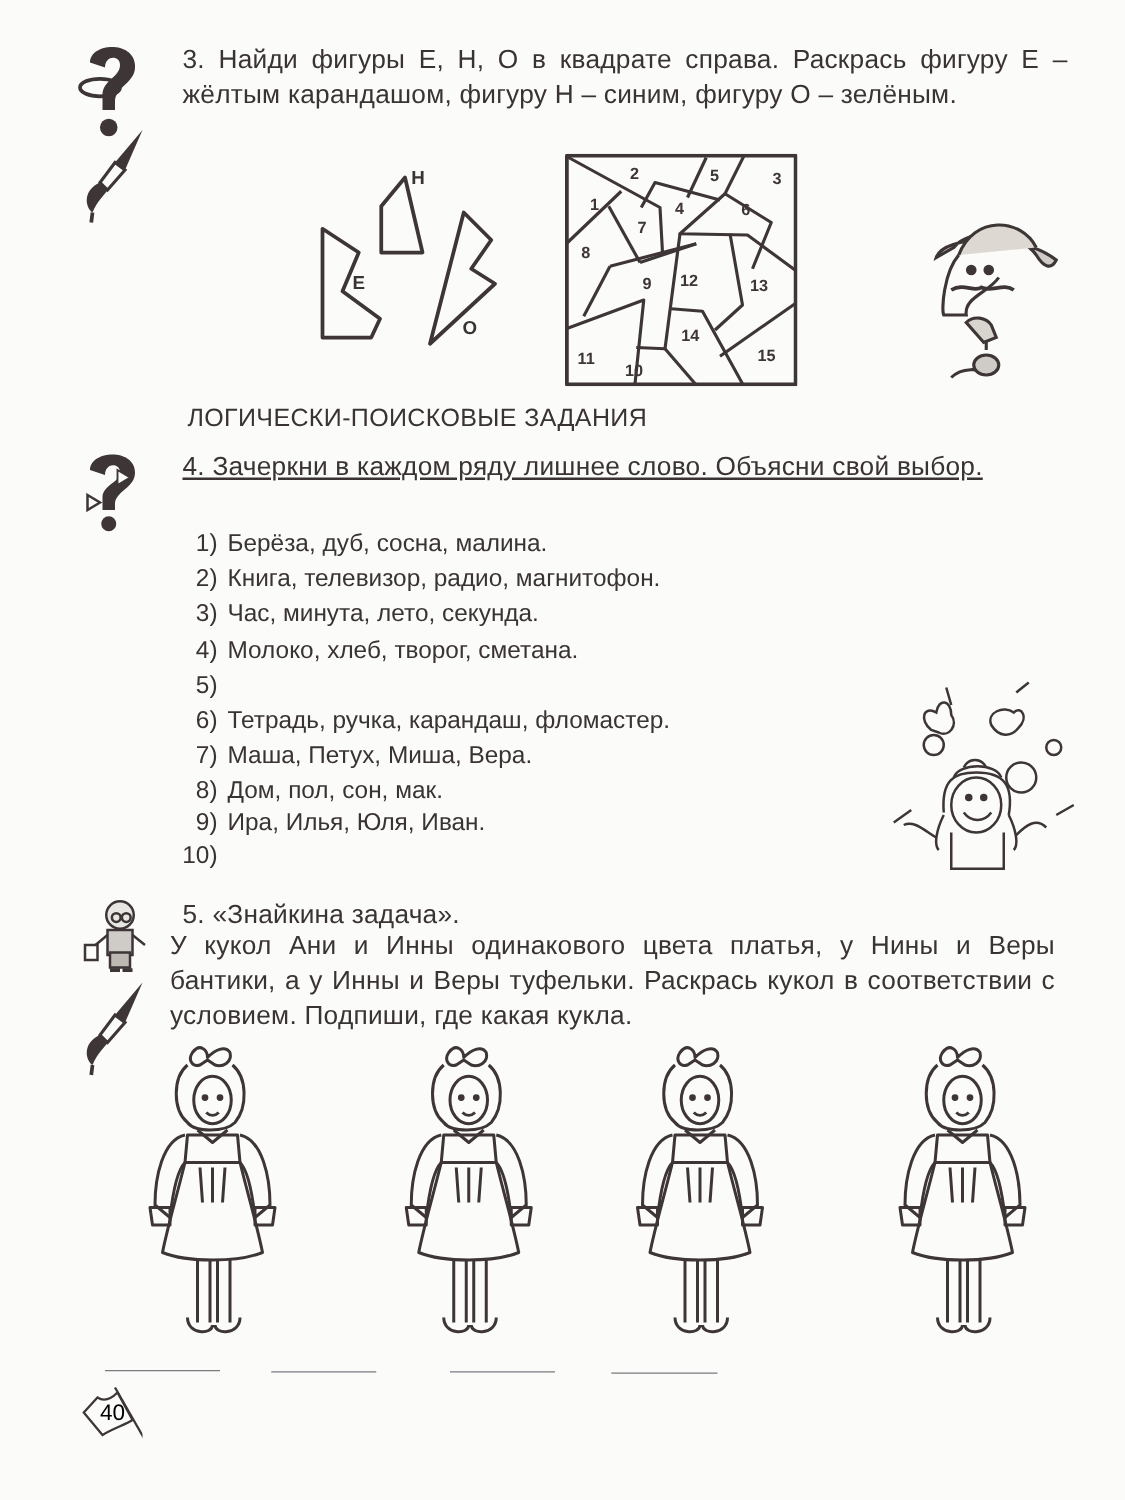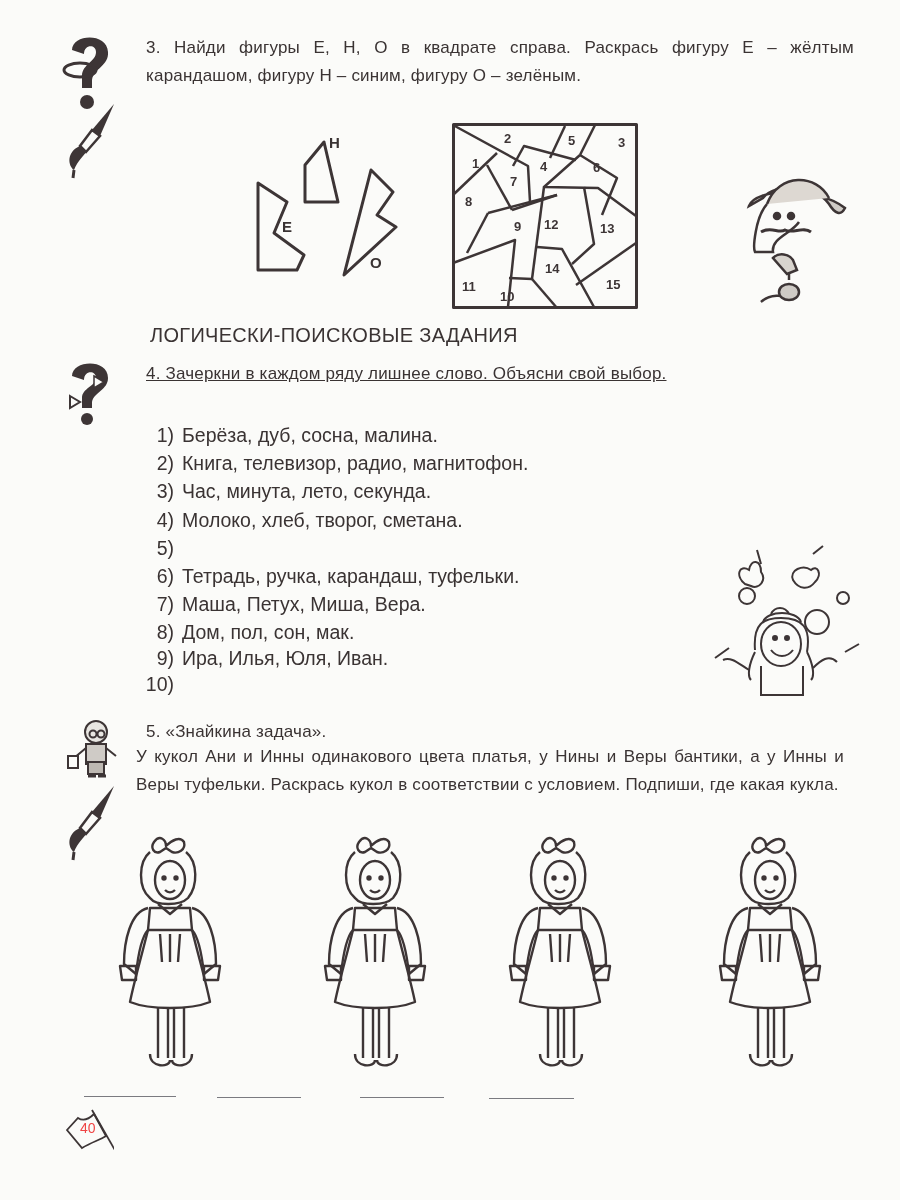--- a/index.html
+++ b/index.html
@@ -4,21 +4,21 @@
 <style>
   html, body { margin: 0; padding: 0; }
   body {
     width: 900px; height: 1200px; position: relative; overflow: hidden;
     background: #fbfbf9;
     font-family: "Liberation Sans", sans-serif;
     color: #3a3333;
   }
   .abs { position: absolute; }
   .para {
-    font-size: 17px; line-height: 28px; letter-spacing: 0.2px;
+    font-size: 21px; line-height: 28px; letter-spacing: 0.2px;
     text-align: justify; text-align-last: left;
   }
   .heading {
     font-size: 20px; letter-spacing: 0.3px; 
   }
   .list { font-size: 19.5px; line-height: 28.2px; }
   .list .row { display: flex; height: 28.2px; }
   .list .num { width: 42px; text-align: right; padding-right: 8px; }
   .line { border-top: 1.5px solid #7a7a80; height: 0; }
   svg { display: block; }
@@ -145,21 +145,21 @@
     </div>
   <div class="row">
       <span class="num">4)</span>
       <span>Молоко, хлеб, творог, сметана.</span>
     </div>
   <div class="row">
       <span class="num">5)</span>
     </div>
   <div class="row">
       <span class="num">6)</span>
-      <span>Тетрадь, ручка, карандаш, туфельки.</span>
+      <span>Тетрадь, ручка, карандаш, фломастер.</span>
     </div>
   <div class="row">
       <span class="num">7)</span>
       <span>Маша, Петух, Миша, Вера.</span>
     </div>
   <div class="row" style="height:26px;">
       <span class="num">8)</span>
       <span>Дом, пол, сон, мак.</span>
     </div>
   <div class="row" style="height:26px;">
@@ -255,14 +255,14 @@
 <div class="abs line" style="left:360px;top:1097px;width:84px;"></div>
 <div class="abs line" style="left:489px;top:1098px;width:85px;"></div>
 
 <div class="abs" style="left:64px;top:1108px;">
   <svg width="50" height="48" viewBox="0 0 50 48">
     <g fill="none" stroke="#3d3536" stroke-width="1.8">
       <path d="M3 22 L14 10 C20 14 26 10 30 6 L42 28 C36 32 28 34 18 40 Z"></path>
       <path d="M28 2 L52 44"></path>
     </g>
   </svg>
-  <span class="abs" style="left:16px;top:12px;font-size:14px;color:#ef4444;">40</span>
+  <span class="abs" style="left:16px;top:12px;font-size:18px;color:#000000;">40</span>
 </div>
 
 </body></html>

